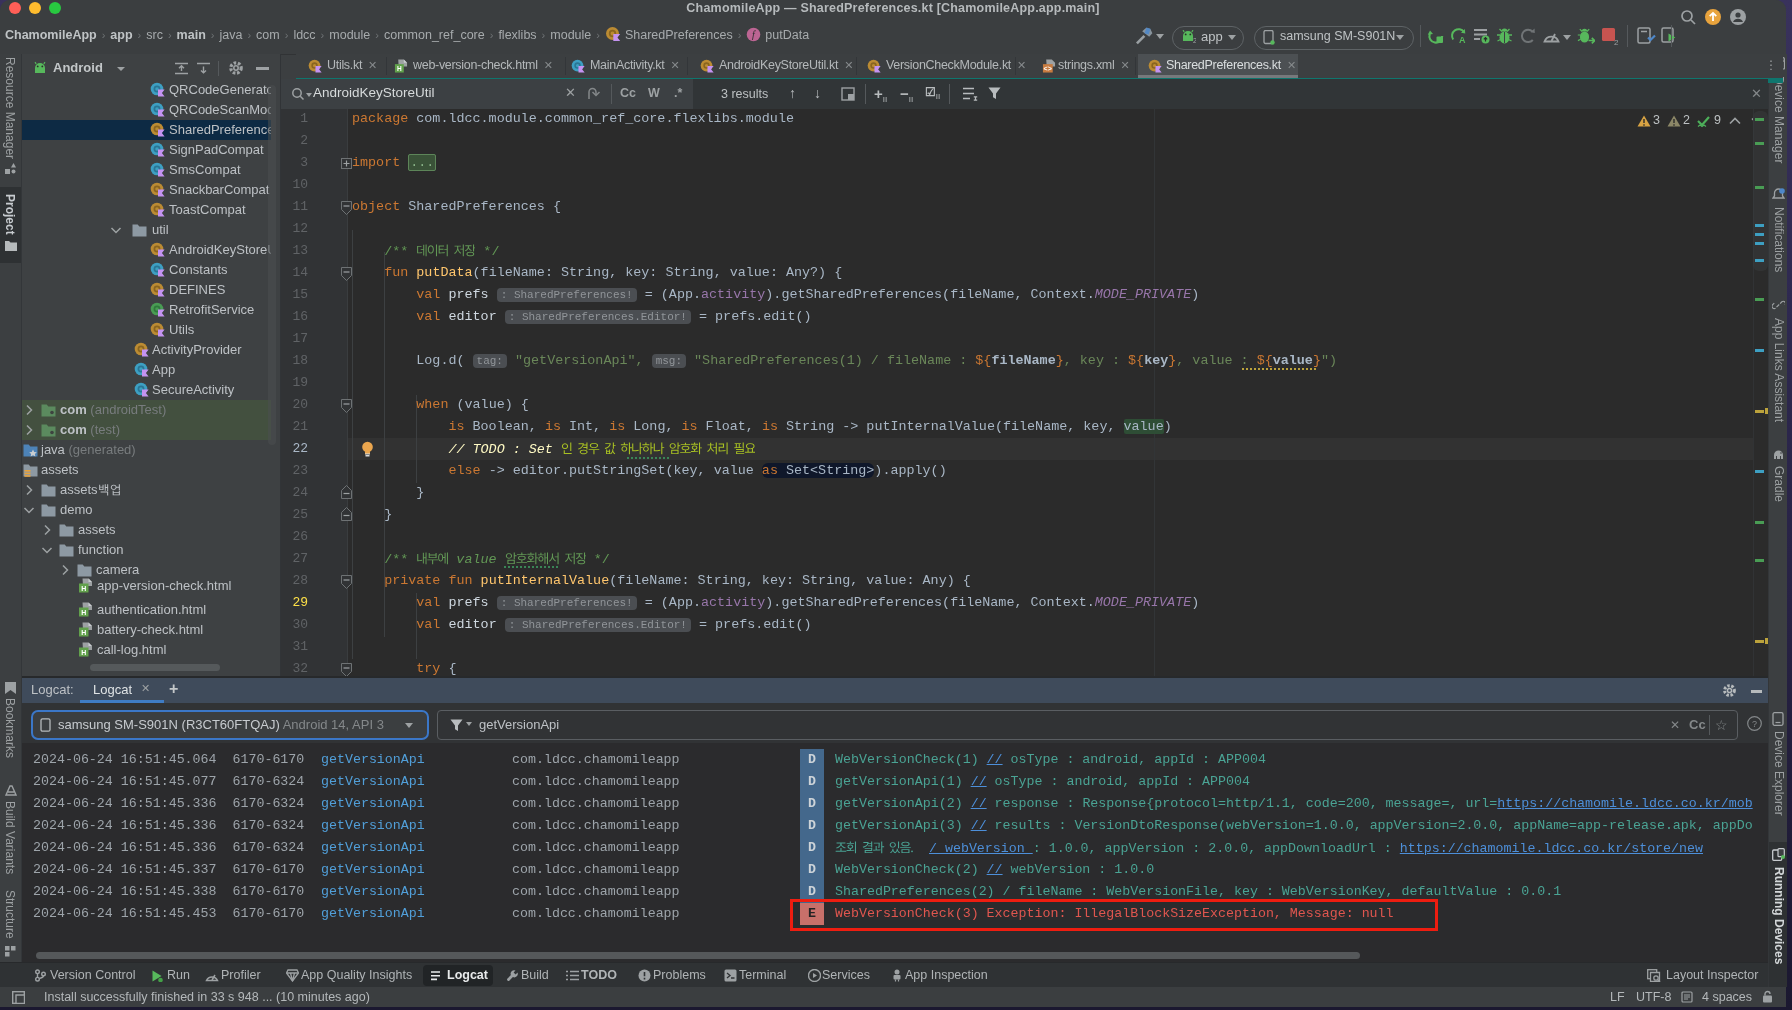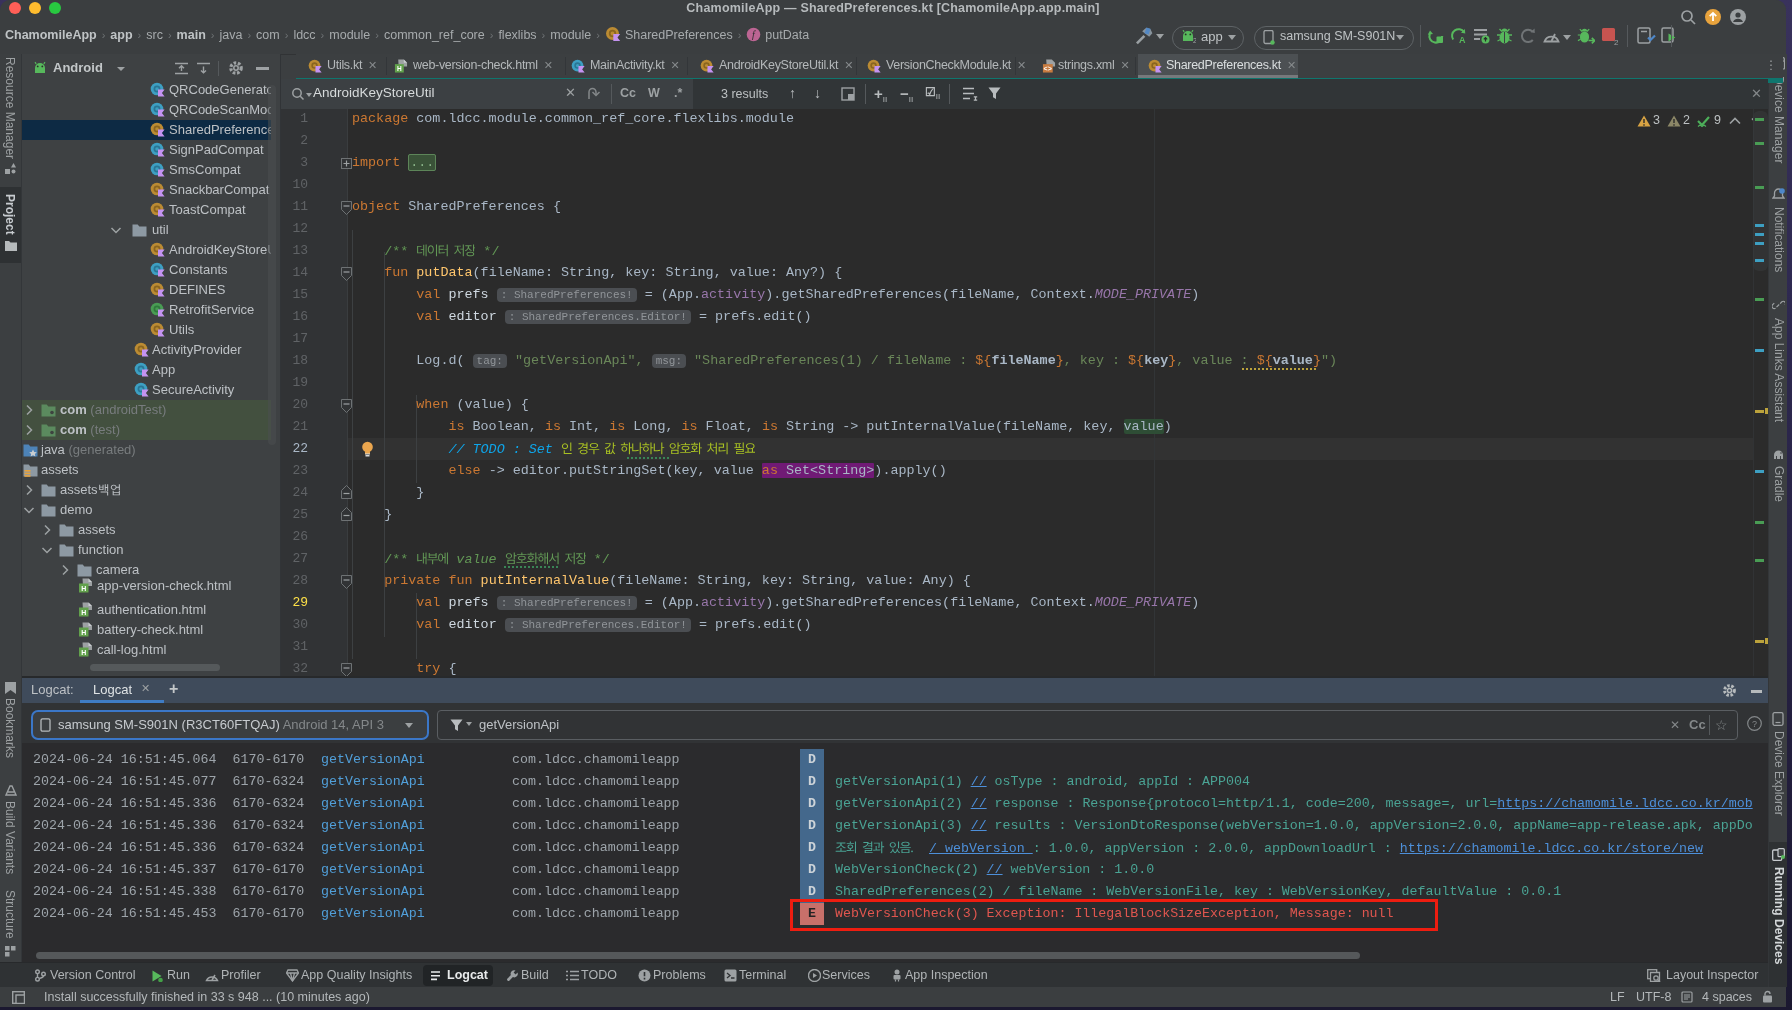--- a/index.html
+++ b/index.html
@@ -32,21 +32,21 @@
 .tabbar{left:296px;top:54px;width:1487px;height:24px;background:#3c3f41;border-bottom:5px solid #0f766e}
 
 .searchrow{left:281px;top:79px;width:1487px;height:30px;background:#313537}
 .sfield{position:absolute;left:0;top:0;width:412px;height:30px;background:#3c4043;border-bottom:1px solid #2b2b2b}
 .sbtn{color:#9da1a3;font-size:12.5px;font-weight:bold}
 
 .editor{left:281px;top:109px;width:1487px;height:568px;background:#2b2b2b;overflow:hidden}
 .gutterbg{position:absolute;left:0;top:0;width:66px;height:568px;background:#313335;border-right:1px solid #3a3d3f}
 .cl{position:absolute;height:22px;line-height:22px;font-family:"Liberation Mono",monospace;font-size:13.4px;white-space:pre;color:#a9b7c6}
 .lnum{position:absolute;width:27px;text-align:right;color:#606366;font-size:13px;font-family:"Liberation Mono",monospace;height:22px;line-height:22px}
-.kw{color:#cc7832}.fn{color:#ffc66d}.str{color:#6a8759}.cmt{color:#629755}.todo{color:#0ea5e9;font-style:italic}
+.kw{color:#cc7832}.fn{color:#ffc66d}.str{color:#6a8759}.cmt{color:#629755}.todo{color:#fef9c3;font-style:italic}
 .hint{background:#4b4e52;color:#919599;font-size:11px;border-radius:4px;padding:1px 4px;font-family:"Liberation Mono",monospace}
 .purp{color:#9876aa}.purpi{color:#9876aa;font-style:italic}
 .guide{position:absolute;width:1px;background:#3d4042;top:0}
 
 .logcat{left:22px;top:678px;width:1746px;height:284px;background:#2b2b2d}
 .loghead{position:absolute;left:0;top:0;width:1746px;height:25px;background:#3f4b5b;color:#bdc1c5;font-size:13px}
 .logbar{position:absolute;left:0;top:25px;width:1746px;height:40px;background:#313335}
 .combo{position:absolute;left:9px;top:7px;width:394px;height:26px;border:2px solid #3b77c8;border-radius:7px;background:#3b3e40;color:#c7cbcf;font-size:13px;line-height:26px}
 .filter{position:absolute;left:415px;top:7px;width:1299px;height:28px;border:1px solid #5a5e62;border-radius:4px;color:#bdc1c5;font-size:13px;line-height:28px}
 .lrow{position:absolute;height:22px;line-height:22px;font-family:"Liberation Mono",monospace;font-size:13.3px;white-space:pre}
@@ -664,21 +664,21 @@
         <path transform="translate(80.6,15.1) scale(0.013000,-0.013000)" d="M662.5 826.5H745.5V-77.9H662.5ZM725.9 455.1H893.0V385.5H725.9ZM45.0 682.3H578.3V614.5H45.0ZM316.0 539.7Q379.7 539.7 429.3 513.0Q479.0 486.2 507.3 439.8Q535.6 393.4 535.6 332.1Q535.6 270.7 507.3 223.8Q479.0 176.9 429.4 150.4Q379.8 124.0 315.8 124.0Q252.3 124.0 202.5 150.4Q152.7 176.9 124.0 223.8Q95.4 270.7 95.4 332.1Q95.4 393.4 124.0 439.8Q152.7 486.2 202.5 513.0Q252.3 539.7 316.0 539.7ZM315.8 470.7Q275.2 470.7 243.0 453.0Q210.8 435.3 192.6 404.0Q174.4 372.8 174.4 332.1Q174.4 291.3 192.6 259.9Q210.8 228.4 243.0 210.7Q275.2 193.0 315.8 193.0Q356.4 193.0 388.3 210.7Q420.2 228.4 438.4 259.9Q456.7 291.3 456.7 332.1Q456.7 372.8 438.4 404.0Q420.2 435.3 388.3 453.0Q356.3 470.7 315.8 470.7ZM272.6 815.6H355.9V651.6H272.6Z"></path>
         <path transform="translate(91.4,15.1) scale(0.013000,-0.013000)" d="M723.0 466.5H889.5V396.7H723.0ZM661.7 827.3H745.1V-77.1H661.7ZM85.8 738.3H168.2V178.1H85.8ZM85.8 221.3H157.6Q257.5 221.3 361.7 229.9Q465.9 238.5 577.9 261.7L587.8 192.3Q472.2 169.0 366.5 160.3Q260.9 151.7 157.6 151.7H85.8Z"></path>
         <path transform="translate(107.5,15.1) scale(0.013000,-0.013000)" d="M668.6 826.5H751.6V304.6H668.6ZM728.9 605.3H885.0V536.5H728.9ZM183.6 260.9H751.6V-65.9H183.6ZM670.2 194.1H264.5V1.6H670.2ZM302.1 773.0Q370.6 773.0 423.8 745.8Q477.0 718.5 507.6 670.8Q538.1 623.1 538.1 559.7Q538.1 496.4 507.6 448.7Q477.0 400.9 423.8 374.0Q370.6 347.0 302.1 347.0Q234.6 347.0 181.1 374.0Q127.6 400.9 97.0 448.7Q66.5 496.4 66.5 559.7Q66.5 623.1 97.0 670.8Q127.6 718.5 181.1 745.8Q234.6 773.0 302.1 773.0ZM302.2 703.1Q257.9 703.1 222.8 684.8Q187.7 666.4 167.5 634.3Q147.3 602.1 147.3 559.7Q147.3 517.4 167.5 485.2Q187.7 453.0 222.8 434.9Q257.9 416.8 302.2 416.8Q347.3 416.8 382.2 434.9Q417.1 453.0 437.3 485.2Q457.6 517.4 457.6 559.7Q457.6 602.1 437.3 634.3Q417.1 666.4 382.2 684.8Q347.3 703.1 302.2 703.1Z"></path>
         <path transform="translate(118.2,15.1) scale(0.013000,-0.013000)" d="M90.3 694.1H824.6V626.2H90.3ZM50.0 96.2H869.8V27.6H50.0ZM417.0 239.8H499.4V69.6H417.0ZM457.8 565.9Q549.1 565.9 615.5 545.4Q681.9 525.0 717.7 486.8Q753.6 448.7 753.6 394.1Q753.6 339.6 717.7 301.0Q681.9 262.3 615.4 241.8Q549.0 221.4 457.6 221.4Q366.5 221.4 300.2 241.8Q234.0 262.3 198.1 301.0Q162.3 339.6 162.3 394.1Q162.3 448.7 198.1 486.8Q234.0 525.0 300.2 545.4Q366.5 565.9 457.8 565.9ZM457.7 500.5Q392.4 500.5 344.7 487.8Q297.0 475.1 271.3 451.5Q245.5 427.9 245.5 394.0Q245.5 361.0 271.3 337.1Q297.0 313.2 344.7 300.5Q392.4 287.8 457.7 287.8Q523.8 287.8 571.0 300.5Q618.2 313.2 643.9 337.1Q669.7 361.0 669.7 394.0Q669.7 427.9 643.9 451.5Q618.2 475.1 571.0 487.8Q523.8 500.5 457.7 500.5ZM417.0 812.0H499.4V652.5H417.0Z"></path>
         <path transform="translate(129.0,15.1) scale(0.013000,-0.013000)" d="M284.4 287.6H367.3V140.8H284.4ZM664.3 826.5H747.0V-77.9H664.3ZM720.8 442.7H887.9V372.9H720.8ZM51.9 94.1 39.4 164.0Q120.6 164.0 217.2 165.3Q313.7 166.6 414.9 172.7Q516.1 178.8 609.5 192.0L616.0 130.7Q519.0 113.5 418.6 105.6Q318.2 97.7 224.7 95.9Q131.1 94.1 51.9 94.1ZM55.0 717.3H595.3V650.3H55.0ZM325.7 597.9Q388.8 597.9 437.0 576.9Q485.1 555.9 512.0 518.6Q539.0 481.2 539.0 430.0Q539.0 379.9 512.0 342.1Q485.1 304.3 437.0 283.7Q388.8 263.0 325.7 263.0Q262.6 263.0 214.5 283.7Q166.3 304.3 139.7 342.1Q113.1 379.9 113.1 430.0Q113.1 481.2 139.7 518.6Q166.3 555.9 214.5 576.9Q262.6 597.9 325.7 597.9ZM325.7 533.4Q264.9 533.4 228.0 505.1Q191.0 476.7 191.0 430.0Q191.0 383.6 228.0 355.5Q264.9 327.5 325.7 327.5Q386.5 327.5 423.4 355.5Q460.4 383.6 460.4 430.0Q460.4 476.7 423.4 505.1Q386.5 533.4 325.7 533.4ZM284.4 825.4H367.3V672.8H284.4Z"></path>
         <path transform="translate(145.1,15.1) scale(0.013000,-0.013000)" d="M711.5 827.3H793.8V-78.7H711.5ZM516.7 464.3H735.3V395.7H516.7ZM280.3 611.6H346.1V534.2Q346.1 462.7 327.8 395.6Q309.6 328.5 276.0 270.4Q242.5 212.3 197.3 167.7Q152.2 123.1 98.2 96.6L51.6 160.8Q101.2 184.7 143.2 223.9Q185.1 263.1 215.9 313.0Q246.7 362.9 263.5 419.5Q280.3 476.1 280.3 534.2ZM296.1 611.6H362.0V534.2Q362.0 478.5 379.4 424.5Q396.8 370.5 427.9 322.7Q459.0 274.9 501.5 237.5Q544.0 200.2 593.7 177.2L547.9 113.2Q493.5 138.1 447.4 180.9Q401.4 223.7 367.3 279.6Q333.3 335.5 314.7 400.1Q296.1 464.7 296.1 534.2ZM76.2 669.8H562.6V602.9H76.2ZM279.6 810.2H362.6V632.6H279.6Z"></path>
         <path transform="translate(155.9,15.1) scale(0.013000,-0.013000)" d="M708.6 827.3H791.3V-78.7H708.6ZM102.3 209.0H177.3Q253.6 209.0 325.2 211.5Q396.9 214.0 470.3 221.1Q543.7 228.2 623.6 240.8L632.3 172.8Q509.9 152.8 402.0 146.2Q294.1 139.6 177.3 139.6H102.3ZM100.1 742.8H518.2V419.7H185.8V182.5H102.3V487.1H434.3V674.5H100.1Z"></path>
         <path transform="translate(172.0,15.1) scale(0.013000,-0.013000)" d="M709.0 826.5H792.3V358.1H709.0ZM202.8 314.1H792.3V96.7H287.0V-39.1H205.1V158.3H709.7V248.2H202.8ZM205.1 -1.2H825.5V-67.8H205.1ZM90.2 765.4H575.5V699.7H90.2ZM74.9 388.6 65.4 457.3Q146.4 457.9 241.3 459.7Q336.2 461.5 433.8 467.1Q531.4 472.7 618.9 483.1L623.3 422.8Q533.7 409.2 437.0 402.1Q340.3 394.9 247.5 391.9Q154.7 389.0 74.9 388.6ZM179.3 735.0H259.5V427.7H179.3ZM405.9 735.0H486.5V427.7H405.9Z"></path>
         <path transform="translate(182.8,15.1) scale(0.013000,-0.013000)" d="M250.6 361.2H333.0V90.8H250.6ZM584.6 361.2H667.5V90.8H584.6ZM50.0 106.9H869.8V37.9H50.0ZM458.2 769.6Q554.1 769.6 628.2 740.7Q702.3 711.7 744.5 659.7Q786.7 607.7 786.7 536.6Q786.7 466.6 744.5 414.2Q702.3 361.9 628.2 333.3Q554.1 304.6 458.2 304.6Q362.9 304.6 288.5 333.3Q214.1 361.9 171.8 414.2Q129.6 466.6 129.6 536.6Q129.6 607.7 171.8 659.7Q214.1 711.7 288.5 740.7Q362.9 769.6 458.2 769.6ZM458.2 703.8Q386.0 703.8 329.8 683.0Q273.6 662.2 241.6 624.8Q209.7 587.3 209.7 536.6Q209.7 486.9 241.6 449.5Q273.6 412.1 329.8 391.1Q386.0 370.1 458.2 370.1Q531.0 370.1 586.9 391.1Q642.8 412.1 674.7 449.5Q706.6 486.9 706.6 536.6Q706.6 587.3 674.7 624.8Q642.8 662.2 586.9 683.0Q531.0 703.8 458.2 703.8Z"></path>
       </svg></div>
-    <div class="cl" style="left:71px;top:351px">&nbsp;&nbsp;&nbsp;&nbsp;&nbsp;&nbsp;&nbsp;&nbsp;&nbsp;&nbsp;&nbsp;&nbsp;<span class="kw">else</span> -&gt; editor.putStringSet(key, value <span style="background:#701a75;border-radius:1px"><span class="kw">as</span> Set&lt;String&gt;</span>).apply()</div>
+    <div class="cl" style="left:71px;top:351px">&nbsp;&nbsp;&nbsp;&nbsp;&nbsp;&nbsp;&nbsp;&nbsp;&nbsp;&nbsp;&nbsp;&nbsp;<span class="kw">else</span> -&gt; editor.putStringSet(key, value <span style="background:#0f172a;border-radius:6px"><span class="kw">as</span> Set&lt;String&gt;</span>).apply()</div>
     <div class="cl" style="left:71px;top:373px">&nbsp;&nbsp;&nbsp;&nbsp;&nbsp;&nbsp;&nbsp;&nbsp;}</div>
     <div class="cl" style="left:71px;top:395px">&nbsp;&nbsp;&nbsp;&nbsp;}</div>
     <div class="cl" style="left:71px;top:439px">&nbsp;&nbsp;&nbsp;&nbsp;<span class="cmt">/** <svg class="ko" width="32" height="19" viewBox="0 0 32.2 18.8" xmlns="http://www.w3.org/2000/svg" fill="#629755">
           <path transform="translate(0.0,15.1) scale(0.013000,-0.013000)" d="M736.4 826.9H816.2V-77.5H736.4ZM584.8 458.8H758.9V390.0H584.8ZM531.4 806.8H609.4V-31.3H531.4ZM93.8 717.6H176.8V195.7H93.8ZM93.8 228.8H151.5Q222.0 228.8 299.9 234.3Q377.8 239.7 466.4 257.5L475.6 185.2Q383.5 167.3 303.9 161.9Q224.3 156.5 151.5 156.5H93.8Z"></path>
           <path transform="translate(10.8,15.1) scale(0.013000,-0.013000)" d="M49.4 291.3H869.1V223.8H49.4ZM415.6 259.8H498.0V-77.9H415.6ZM152.6 790.1H235.2V666.2H682.5V790.1H764.6V399.4H152.6ZM235.2 599.1V466.6H682.5V599.1Z"></path>
           <path transform="translate(21.5,15.1) scale(0.013000,-0.013000)" d="M416.8 475.5H587.4V406.8H416.8ZM738.7 826.9H818.6V-77.5H738.7ZM559.4 807.6H638.0V-32.4H559.4ZM253.3 751.5Q312.0 751.5 355.5 713.1Q399.0 674.8 422.7 604.1Q446.5 533.4 446.5 436.6Q446.5 339.8 422.7 268.9Q399.0 198.1 355.4 159.6Q311.9 121.2 253.2 121.2Q195.6 121.2 152.1 159.6Q108.7 198.1 84.9 268.9Q61.1 339.8 61.1 436.6Q61.1 533.4 84.9 604.1Q108.7 674.8 152.2 713.1Q195.7 751.5 253.3 751.5ZM253.4 674.1Q218.5 674.1 192.2 645.2Q165.8 616.4 151.7 563.3Q137.6 510.3 137.6 436.6Q137.6 364.0 151.7 310.4Q165.8 256.8 192.2 227.7Q218.5 198.5 253.4 198.5Q289.2 198.5 315.5 227.7Q341.8 256.8 355.9 310.4Q370.0 364.0 370.0 436.6Q370.0 510.3 355.9 563.3Q341.8 616.4 315.5 645.2Q289.2 674.1 253.4 674.1Z"></path>
         </svg> <i>value</i> <svg class="ko" width="81" height="19" viewBox="0 0 80.6 18.8" xmlns="http://www.w3.org/2000/svg" fill="#629755">
           <path transform="translate(0.0,15.1) scale(0.013000,-0.013000)" d="M668.6 826.5H751.6V304.6H668.6ZM728.9 605.3H885.0V536.5H728.9ZM183.6 260.9H751.6V-65.9H183.6ZM670.2 194.1H264.5V1.6H670.2ZM302.1 773.0Q370.6 773.0 423.8 745.8Q477.0 718.5 507.6 670.8Q538.1 623.1 538.1 559.7Q538.1 496.4 507.6 448.7Q477.0 400.9 423.8 374.0Q370.6 347.0 302.1 347.0Q234.6 347.0 181.1 374.0Q127.6 400.9 97.0 448.7Q66.5 496.4 66.5 559.7Q66.5 623.1 97.0 670.8Q127.6 718.5 181.1 745.8Q234.6 773.0 302.1 773.0ZM302.2 703.1Q257.9 703.1 222.8 684.8Q187.7 666.4 167.5 634.3Q147.3 602.1 147.3 559.7Q147.3 517.4 167.5 485.2Q187.7 453.0 222.8 434.9Q257.9 416.8 302.2 416.8Q347.3 416.8 382.2 434.9Q417.1 453.0 437.3 485.2Q457.6 517.4 457.6 559.7Q457.6 602.1 437.3 634.3Q417.1 666.4 382.2 684.8Q347.3 703.1 302.2 703.1Z"></path>
           <path transform="translate(10.8,15.1) scale(0.013000,-0.013000)" d="M90.3 694.1H824.6V626.2H90.3ZM50.0 96.2H869.8V27.6H50.0ZM417.0 239.8H499.4V69.6H417.0ZM457.8 565.9Q549.1 565.9 615.5 545.4Q681.9 525.0 717.7 486.8Q753.6 448.7 753.6 394.1Q753.6 339.6 717.7 301.0Q681.9 262.3 615.4 241.8Q549.0 221.4 457.6 221.4Q366.5 221.4 300.2 241.8Q234.0 262.3 198.1 301.0Q162.3 339.6 162.3 394.1Q162.3 448.7 198.1 486.8Q234.0 525.0 300.2 545.4Q366.5 565.9 457.8 565.9ZM457.7 500.5Q392.4 500.5 344.7 487.8Q297.0 475.1 271.3 451.5Q245.5 427.9 245.5 394.0Q245.5 361.0 271.3 337.1Q297.0 313.2 344.7 300.5Q392.4 287.8 457.7 287.8Q523.8 287.8 571.0 300.5Q618.2 313.2 643.9 337.1Q669.7 361.0 669.7 394.0Q669.7 427.9 643.9 451.5Q618.2 475.1 571.0 487.8Q523.8 500.5 457.7 500.5ZM417.0 812.0H499.4V652.5H417.0Z"></path>
           <path transform="translate(21.5,15.1) scale(0.013000,-0.013000)" d="M284.4 287.6H367.3V140.8H284.4ZM664.3 826.5H747.0V-77.9H664.3ZM720.8 442.7H887.9V372.9H720.8ZM51.9 94.1 39.4 164.0Q120.6 164.0 217.2 165.3Q313.7 166.6 414.9 172.7Q516.1 178.8 609.5 192.0L616.0 130.7Q519.0 113.5 418.6 105.6Q318.2 97.7 224.7 95.9Q131.1 94.1 51.9 94.1ZM55.0 717.3H595.3V650.3H55.0ZM325.7 597.9Q388.8 597.9 437.0 576.9Q485.1 555.9 512.0 518.6Q539.0 481.2 539.0 430.0Q539.0 379.9 512.0 342.1Q485.1 304.3 437.0 283.7Q388.8 263.0 325.7 263.0Q262.6 263.0 214.5 283.7Q166.3 304.3 139.7 342.1Q113.1 379.9 113.1 430.0Q113.1 481.2 139.7 518.6Q166.3 555.9 214.5 576.9Q262.6 597.9 325.7 597.9ZM325.7 533.4Q264.9 533.4 228.0 505.1Q191.0 476.7 191.0 430.0Q191.0 383.6 228.0 355.5Q264.9 327.5 325.7 327.5Q386.5 327.5 423.4 355.5Q460.4 383.6 460.4 430.0Q460.4 476.7 423.4 505.1Q386.5 533.4 325.7 533.4ZM284.4 825.4H367.3V672.8H284.4Z"></path>
@@ -817,20 +817,21 @@
     <div class="abs" style="left:778px;top:115px;width:24px;text-align:center;color:#cdd3d8;font-family:'Liberation Mono',monospace;font-size:13.3px;line-height:22px;font-weight:bold">D</div>
     <div class="abs" style="left:778px;top:137px;width:24px;text-align:center;color:#cdd3d8;font-family:'Liberation Mono',monospace;font-size:13.3px;line-height:22px;font-weight:bold">D</div>
     <div class="abs" style="left:778px;top:159px;width:24px;text-align:center;color:#cdd3d8;font-family:'Liberation Mono',monospace;font-size:13.3px;line-height:22px;font-weight:bold">D</div>
     <div class="abs" style="left:778px;top:181px;width:24px;text-align:center;color:#cdd3d8;font-family:'Liberation Mono',monospace;font-size:13.3px;line-height:22px;font-weight:bold">D</div>
     <div class="abs" style="left:778px;top:203px;width:24px;text-align:center;color:#cdd3d8;font-family:'Liberation Mono',monospace;font-size:13.3px;line-height:22px;font-weight:bold">D</div>
     <div class="abs" style="left:778px;top:225px;width:24px;height:22px;background:#c7706a"></div>
     <div class="abs" style="left:778px;top:225px;width:24px;text-align:center;color:#222324;font-family:'Liberation Mono',monospace;font-size:13.3px;line-height:22px;font-weight:bold">E</div>
     <div class="lrow" style="left:11px;top:71px"><span class="lgray">2024-06-24 16:51:45.064  6170-6170</span></div>
     <div class="lrow ltag" style="left:299px;top:71px">getVersionApi</div>
     <div class="lrow lgray" style="left:490px;top:71px">com.ldcc.chamomileapp</div>
+    <div class="lrow" style="left:813px;top:71px"><span class="lmsg">WebVersionCheck(1) <span class="llink">//</span> osType : android, appId : APP004</span></div>
     <div class="lrow" style="left:11px;top:93px"><span class="lgray">2024-06-24 16:51:45.077  6170-6324</span></div>
     <div class="lrow ltag" style="left:299px;top:93px">getVersionApi</div>
     <div class="lrow lgray" style="left:490px;top:93px">com.ldcc.chamomileapp</div>
     <div class="lrow" style="left:813px;top:93px"><span class="lmsg">getVersionApi(1) <span class="llink">//</span> osType : android, appId : APP004</span></div>
     <div class="lrow" style="left:11px;top:115px"><span class="lgray">2024-06-24 16:51:45.336  6170-6324</span></div>
     <div class="lrow ltag" style="left:299px;top:115px">getVersionApi</div>
     <div class="lrow lgray" style="left:490px;top:115px">com.ldcc.chamomileapp</div>
     <div class="lrow" style="left:813px;top:115px"><span class="lmsg">getVersionApi(2) <span class="llink">//</span> response : Response{protocol=http/1.1, code=200, message=, url=<span class="llink">https://chamomile.ldcc.co.kr/mob</span></span></div>
     <div class="lrow" style="left:11px;top:137px"><span class="lgray">2024-06-24 16:51:45.336  6170-6324</span></div>
     <div class="lrow ltag" style="left:299px;top:137px">getVersionApi</div>
@@ -892,21 +893,21 @@
       <path d="M0 1h9M0 4.7h9M0 8.4h6"></path>
     </svg>
     <div class="bitem" style="left:447px;color:#e8eaeb;font-weight:bold">Logcat</div>
     <svg class="abs icn" style="left:506px;top:6px" width="13" height="13" viewBox="0 0 13 13" fill="#9da1a3">
       <path d="M11.5 3.5a3.5 3.5 0 01-4.6 4.6L3.5 11.5a1.4 1.4 0 01-2-2L4.9 6.1A3.5 3.5 0 019.5 1.5L7.6 3.4l2 2z"></path>
     </svg>
     <div class="bitem" style="left:521px;">Build</div>
     <svg class="abs icn" style="left:566px;top:7px" width="13" height="11" viewBox="0 0 13 11" stroke="#9da1a3" stroke-width="1.5">
       <path d="M0 1.5h2M0 5.5h2M0 9.5h2M4 1.5h9M4 5.5h9M4 9.5h9"></path>
     </svg>
-    <div class="bitem" style="left:581px;">TODO</div>
+    <div class="bitem" style="left:581px;font-weight:bold;">TODO</div>
     <svg class="abs icn" style="left:638px;top:6px" width="13" height="13" viewBox="0 0 13 13">
       <circle cx="6.5" cy="6.5" r="6" fill="#9da1a3"></circle>
       <path d="M6.5 3v4.2M6.5 8.8v1.7" stroke="#2f3234" stroke-width="1.6"></path>
     </svg>
     <div class="bitem" style="left:653px;">Problems</div>
     <svg class="abs icn" style="left:724px;top:6px" width="13" height="13" viewBox="0 0 13 13">
       <rect x="0.5" y="0.5" width="12" height="12" rx="1.5" fill="#9da1a3"></rect>
       <path d="M3 4l3 2.5L3 9M7 9h3.5" stroke="#2f3234" stroke-width="1.3" fill="none"></path>
     </svg>
     <div class="bitem" style="left:739px;">Terminal</div>

